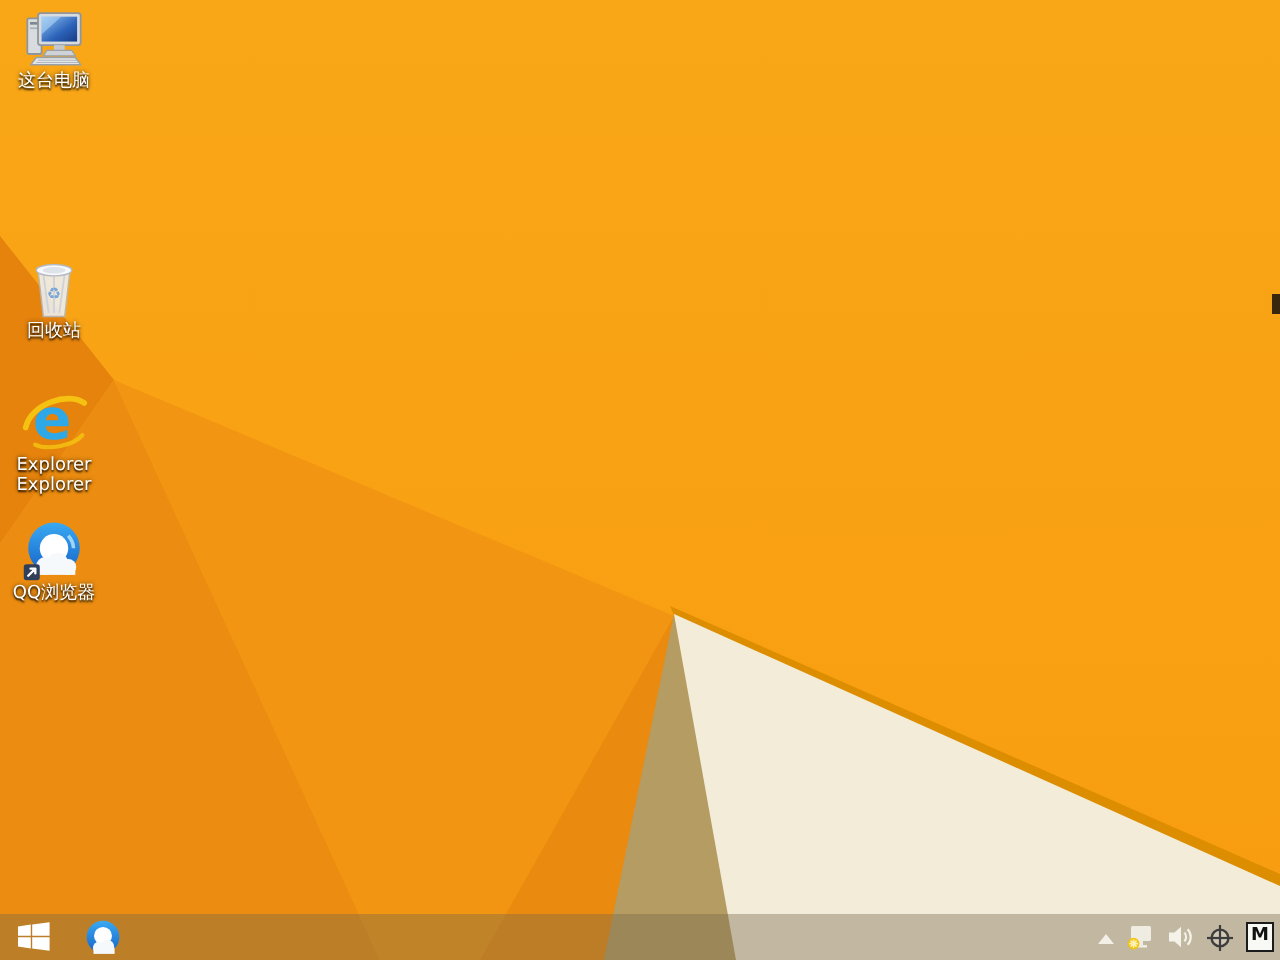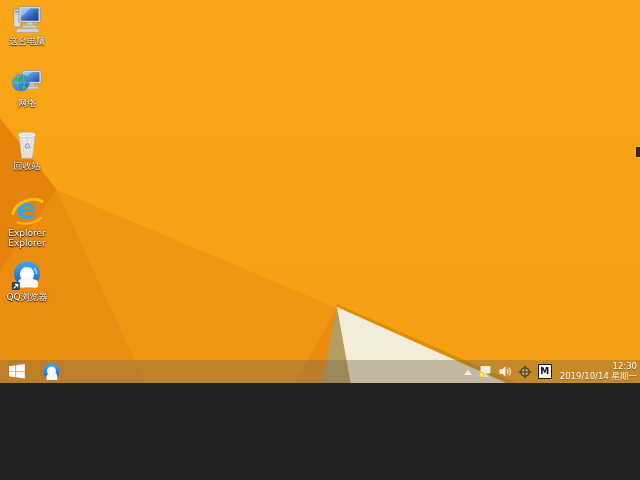--- a/index.html
+++ b/index.html
@@ -1,17 +1,17 @@
 <!DOCTYPE html>
 <html><head>
 <meta charset="utf-8">
 <style>
   html,body{margin:0;padding:0;background:#222;}
   .screen{
-    position:relative;width:640px;height:383px;overflow:hidden;
+    position:relative;width:640px;height:480px;overflow:hidden;
     font-family:"DejaVu Sans","Liberation Sans",sans-serif;
     -webkit-font-smoothing:antialiased;
   }
   .wallpaper{position:absolute;inset:0;}
   
   .desktop-icon{
     position:absolute;left:0;width:54px;text-align:center;cursor:default;
   }
   .desktop-icon svg{display:block;margin:0 auto;}
   .icon-label{
@@ -98,36 +98,20 @@
       <polygon points="11,6 22,6 11,16" fill="#b9dcf8" opacity="0.55"></polygon>
       <rect x="18" y="22" width="6" height="3" fill="#c6cacd"></rect>
       <polygon points="14,25 28,25 30,28 12,28" fill="#cfd3d7" stroke="#9aa0a6" stroke-width="0.7"></polygon>
       <polygon points="8,29 30,29 33,33 5,33" fill="#e3e6e9" stroke="#9aa0a6" stroke-width="0.8"></polygon>
       <line x1="9" y1="30.5" x2="31" y2="30.5" stroke="#b2b8bd" stroke-width="0.6"></line>
       <line x1="8" y1="31.8" x2="32" y2="31.8" stroke="#b2b8bd" stroke-width="0.6"></line>
     </svg>
     <div class="icon-label">这台电脑</div>
   </div>
 
-  <div class="desktop-icon" style="top:65px;">
-    <svg width="32" height="32" viewBox="0 0 36 36">
-      <rect x="13" y="6" width="21" height="15" rx="1.5" fill="#d9dcdf" stroke="#8f959c" stroke-width="1"></rect>
-      <rect x="15" y="8" width="17" height="11" fill="url(#scr)"></rect>
-      <polygon points="15,8 24,8 15,15" fill="#b9dcf8" opacity="0.5"></polygon>
-      <rect x="21" y="21" width="5" height="3" fill="#c6cacd"></rect>
-      <polygon points="17,24 30,24 32,27 15,27" fill="#cfd3d7" stroke="#9aa0a6" stroke-width="0.7"></polygon>
-      <circle cx="11" cy="20" r="9.5" fill="url(#globe)" stroke="#0e4a8f" stroke-width="0.6"></circle>
-      <path d="M5,15 q4,-3 7,-1 q3,1.5 1,4 q-3,2 -6,0.5 q-3,-1.5 -2,-3.5" fill="#3fae4e"></path>
-      <path d="M12,24 q3,-1.5 5,0 q1,1.5 -1,3 q-3,1 -4,-1 z" fill="#3fae4e"></path>
-      <ellipse cx="11" cy="20" rx="9.5" ry="9.5" fill="none" stroke="#ffffff" stroke-width="0.5" opacity="0.5"></ellipse>
-      <ellipse cx="11" cy="20" rx="4" ry="9.5" fill="none" stroke="#ffffff" stroke-width="0.5" opacity="0.45"></ellipse>
-      <line x1="1.5" y1="20" x2="20.5" y2="20" stroke="#ffffff" stroke-width="0.5" opacity="0.45"></line>
-    </svg>
-    <div class="icon-label">网络</div>
-  </div>
 
   <div class="desktop-icon" style="top:128px;">
     <svg width="30" height="32" viewBox="0 0 32 36">
       <path d="M7,8 L25,8 L22,34 L10,34 Z" fill="#eef1f4" opacity="0.88" stroke="#b4bac1" stroke-width="0.8"></path>
       <path d="M10,10 L13,32 M16,10 L16,32 M22,10 L19,32" stroke="#ccd2d9" stroke-width="1" fill="none"></path>
       <ellipse cx="16" cy="8" rx="10" ry="3.2" fill="#f7f9fb" stroke="#b4bac1" stroke-width="0.8"></ellipse>
       <ellipse cx="16" cy="8" rx="6.5" ry="1.8" fill="#dde3e9"></ellipse>
       <text x="16" y="24" font-size="9" text-anchor="middle" fill="#6d9fd6" opacity="0.9">♻</text>
     </svg>
     <div class="icon-label">回收站</div>
@@ -202,20 +186,16 @@
       </svg>
 
       <svg width="14" height="14" viewBox="0 0 14 14">
         <circle cx="7" cy="7" r="4.2" fill="rgba(250,248,240,0.25)" stroke="#3d3d3d" stroke-width="1.2"></circle>
         <line x1="7" y1="0.5" x2="7" y2="13.5" stroke="#3d3d3d" stroke-width="1.1"></line>
         <line x1="0.5" y1="7" x2="13.5" y2="7" stroke="#3d3d3d" stroke-width="1.1"></line>
       </svg>
 
       <div class="ime-box">M</div>
 
-      <div class="clock">
-        <div>12:30</div>
-        <div>2019/10/14 星期一</div>
-      </div>
     </div>
   </div>
 
 </div>
 
 </body></html>

